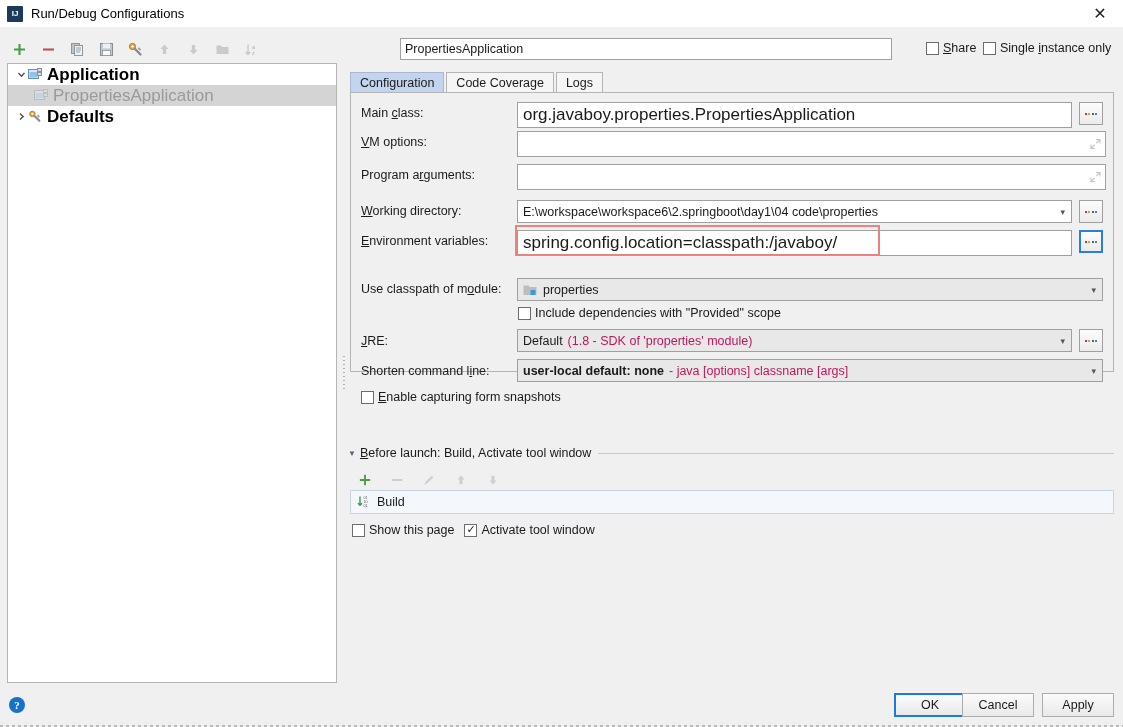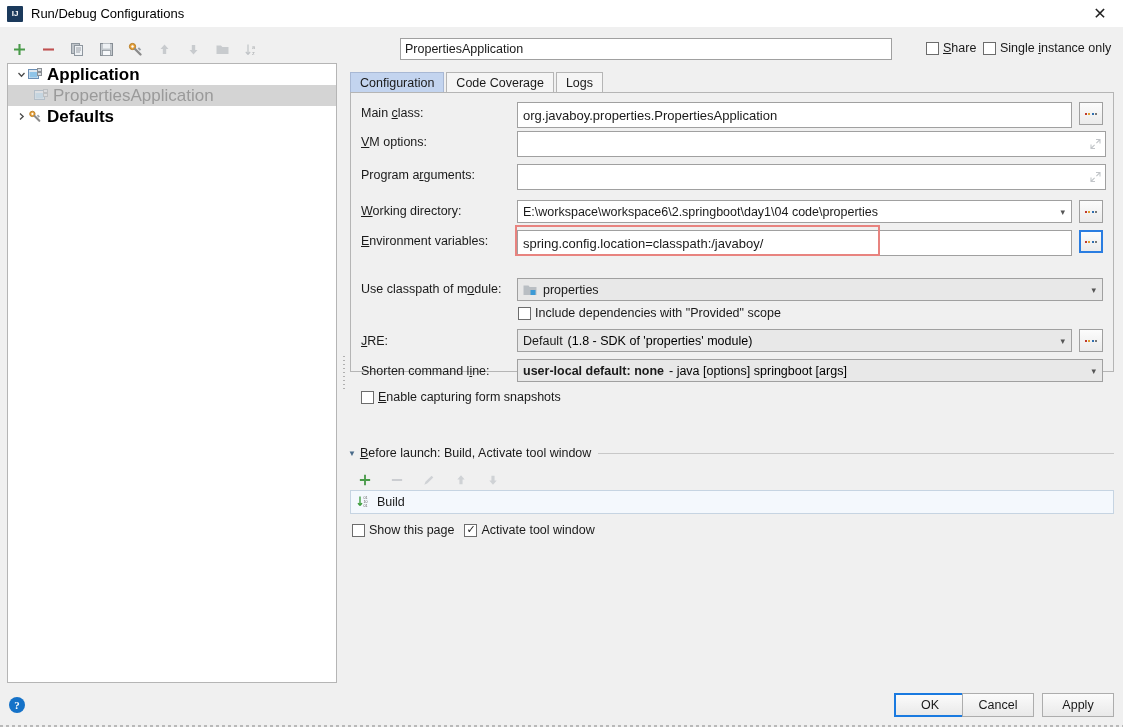--- a/index.html
+++ b/index.html
@@ -133,21 +133,21 @@
 
   
   .config-panel {
     position: absolute; left: 350px; top: 92px; width: 764px; height: 280px;
     background: #f0f0f0; border: 1px solid #b5b5b5;
   }
   .flabel { position: absolute; font-size: 12.5px; color: #1a1a1a; }
   .ftext {
     position: absolute; height: 23px; background: #fff;
     border: 1px solid #a0a0a0;
-    font-family: "Liberation Sans", sans-serif; font-size: 13px;
+    font-family: "Liberation Sans", sans-serif; font-size: 17px;
     padding: 12px 5px; color: #1a1a1a; outline: none;
   }
   .fcombo {
     position: absolute; height: 23px; background: #fff;
     border: 1px solid #a0a0a0;
     display: flex; align-items: center; padding: 8px 5px;
     font-size: 12.5px; cursor: pointer; color: #1a1a1a;
     white-space: nowrap; overflow: hidden;
   }
   .fcombo.gray { background: #e8e8e8; }
@@ -162,21 +162,21 @@
     display: flex; align-items: center; justify-content: center;
     cursor: pointer;
   }
   .browse-btn.focused { border: 2px solid #2a7de1; }
   .dots { display: flex; gap: 1.5px; }
   .dots i { width: 2px; height: 2px; display: block; }
   .expand-ic {
     position: absolute; right: 5px; top: 50%; transform: translateY(-50%);
     width: 11px; height: 11px; cursor: pointer; opacity: .6;
   }
-  .gray-text { color: #000000; }
+  .gray-text { color: #be185d; }
   .bold-text { font-weight: bold; }
 
   
   .annot {
     position: absolute; border: 2px solid #e8837f; background: transparent;
     pointer-events: none;
   }
 
   
   .bl-header {
@@ -454,21 +454,21 @@
         <i style="background:#c0392b"></i>
           <i style="background:#e0a030"></i>
           <i style="background:#2f6fb0"></i>
           <i style="background:#777"></i>
       </span>
     </div>
 
     <span class="flabel" style="left:10px; top:271px;">Shorten command l<span class="u">i</span>ne:</span>
     <div class="fcombo gray" style="left:166px; top:266px; width:586px;">
       <span class="bold-text">user-local default: none</span>
-      <span class="gray-text" style="margin-left:5px;">- java [options] springboot [args]</span>
+      <span class="gray-text" style="margin-left:5px;">- java [options] classname [args]</span>
       <span class="combo-arrow">▾</span>
     </div>
 
     <span class="cb-wrap" style="position:absolute; left:10px; top:297px;">
       <span class="cbox"></span>
       <span class="lbl"><span class="u">E</span>nable capturing form snapshots</span>
     </span>
 
   </div>
 

